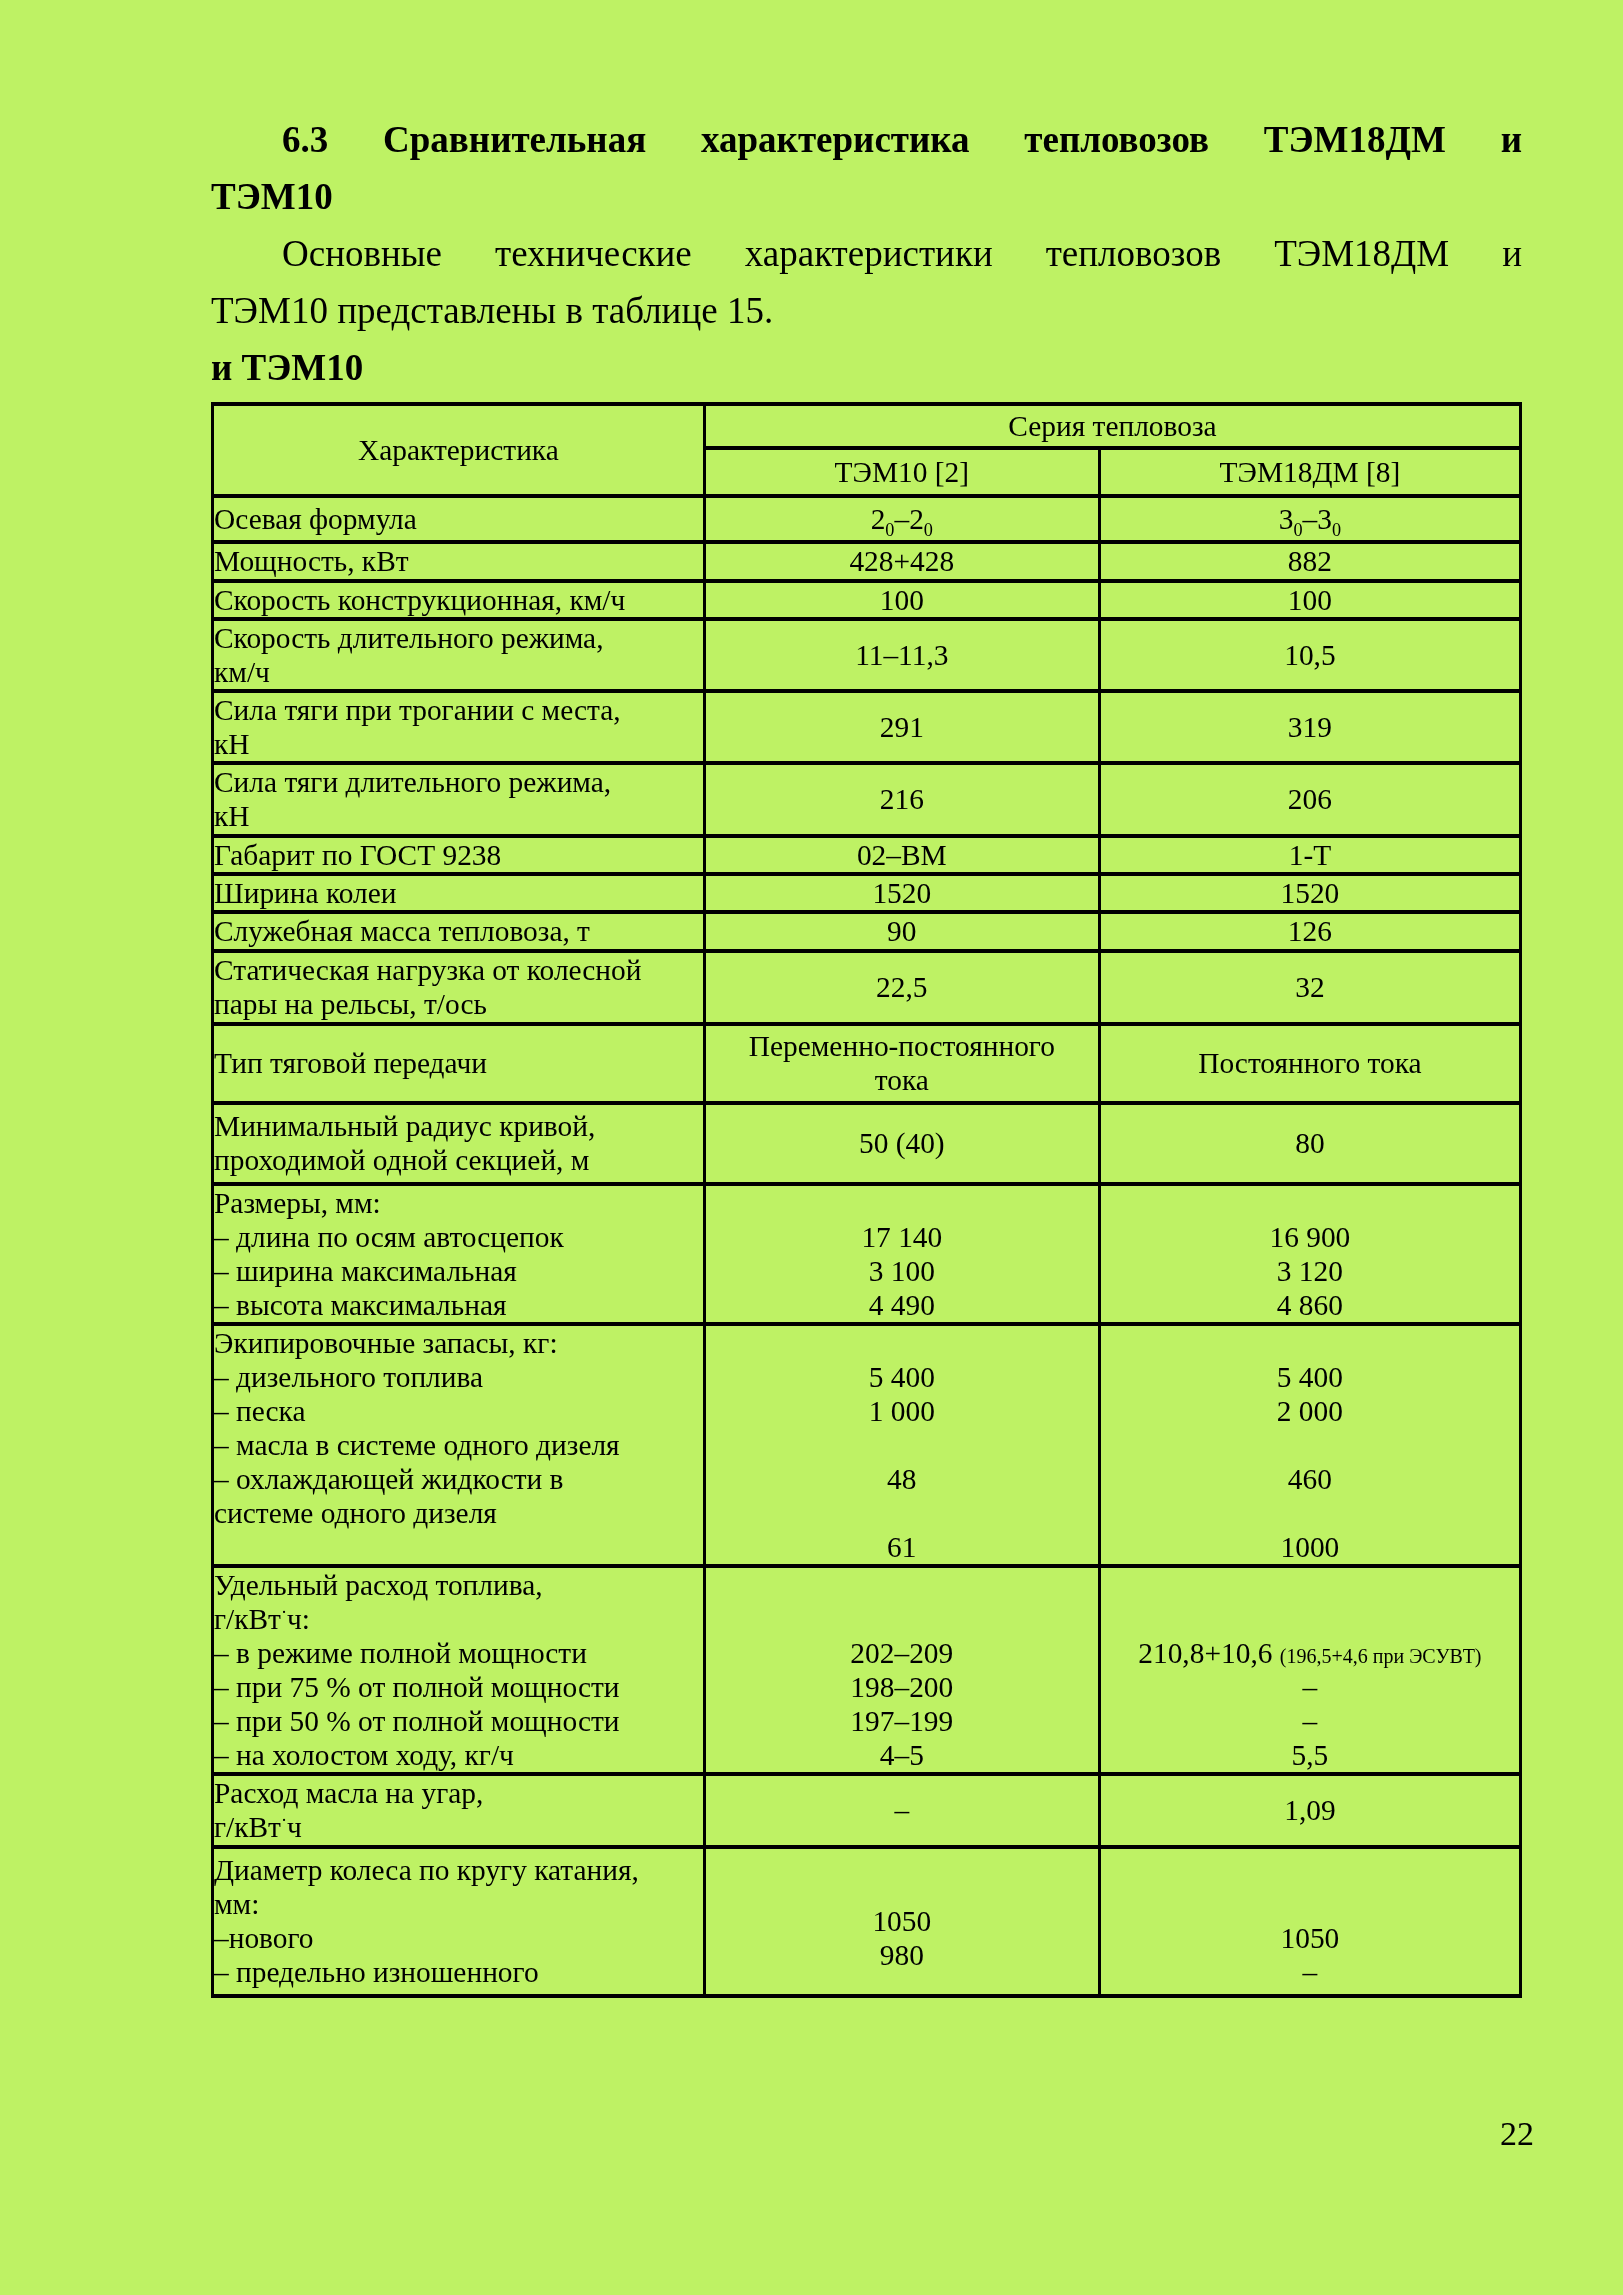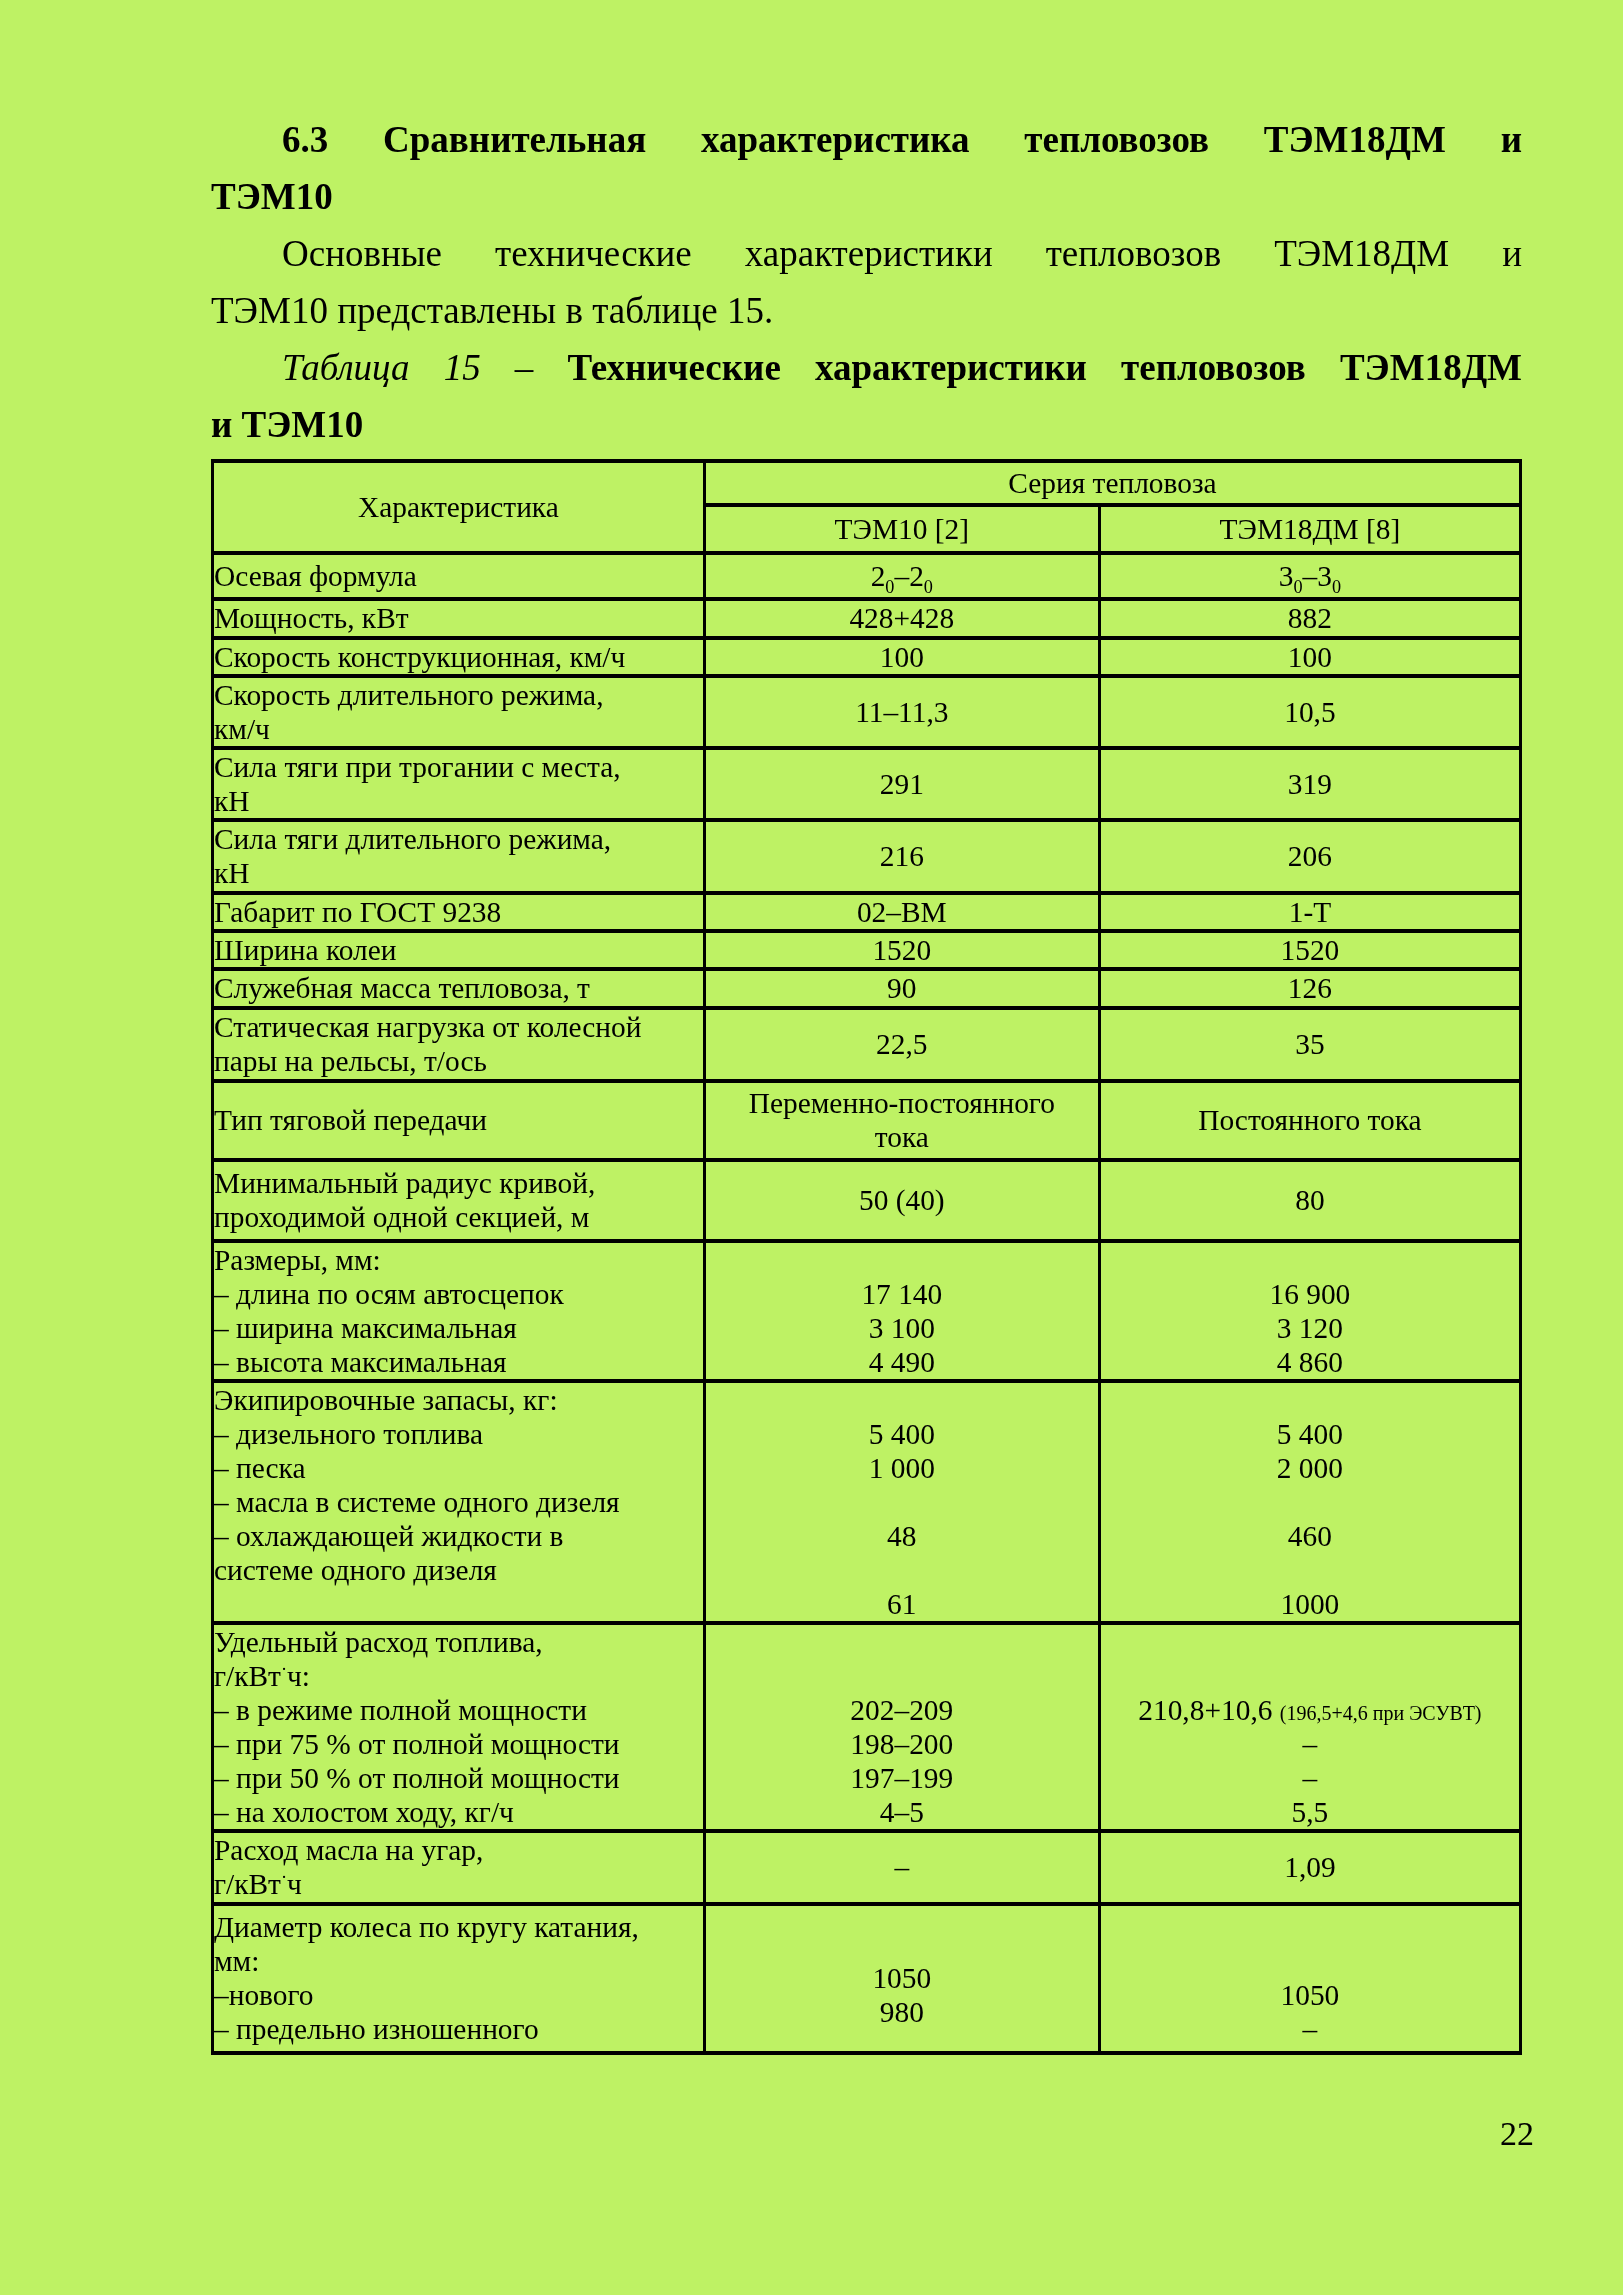--- a/index.html
+++ b/index.html
@@ -74,21 +74,20 @@
       <div class="para-line b jline indent">6.3 Сравнительная характеристика тепловозов ТЭМ18ДМ и</div>
       <div class="para-line b">ТЭМ10</div>
     </div>
 
     <div class="intro">
       <div class="para-line jline indent">Основные технические характеристики тепловозов ТЭМ18ДМ и</div>
       <div class="para-line">ТЭМ10 представлены в таблице 15.</div>
     </div>
 
     <div class="caption">
-      <div class="para-line jline indent"><i>Таблица 15</i> – <b>Технические характеристики тепловозов ТЭМ18ДМ</b></div>
       <div class="para-line b">и ТЭМ10</div>
     </div>
 
     <table class="spec">
       <colgroup>
         <col style="width:37.6%">
         <col style="width:30.2%">
         <col style="width:32.2%">
       </colgroup>
       <thead>
@@ -155,21 +154,21 @@
             <td class="c1">Служебная масса тепловоза, т</td>
             <td class="c2">90</td>
             <td class="c3">126</td>
           </tr>
           <tr style="height: 73px;">
             <td class="c1">
               <div class="ln">Статическая нагрузка от колесной</div>
               <div class="ln">пары на рельсы, т/ось</div>
             </td>
             <td class="c2">22,5</td>
-            <td class="c3">35</td>
+            <td class="c3">32</td>
           </tr>
           <tr style="height: 79px;">
             <td class="c1">Тип тяговой передачи</td>
             <td class="c2">
               <div class="ln">Переменно-постоянного</div>
               <div class="ln">тока</div>
             </td>
             <td class="c3">Постоянного тока</td>
           </tr>
           <tr style="height: 81px;">

